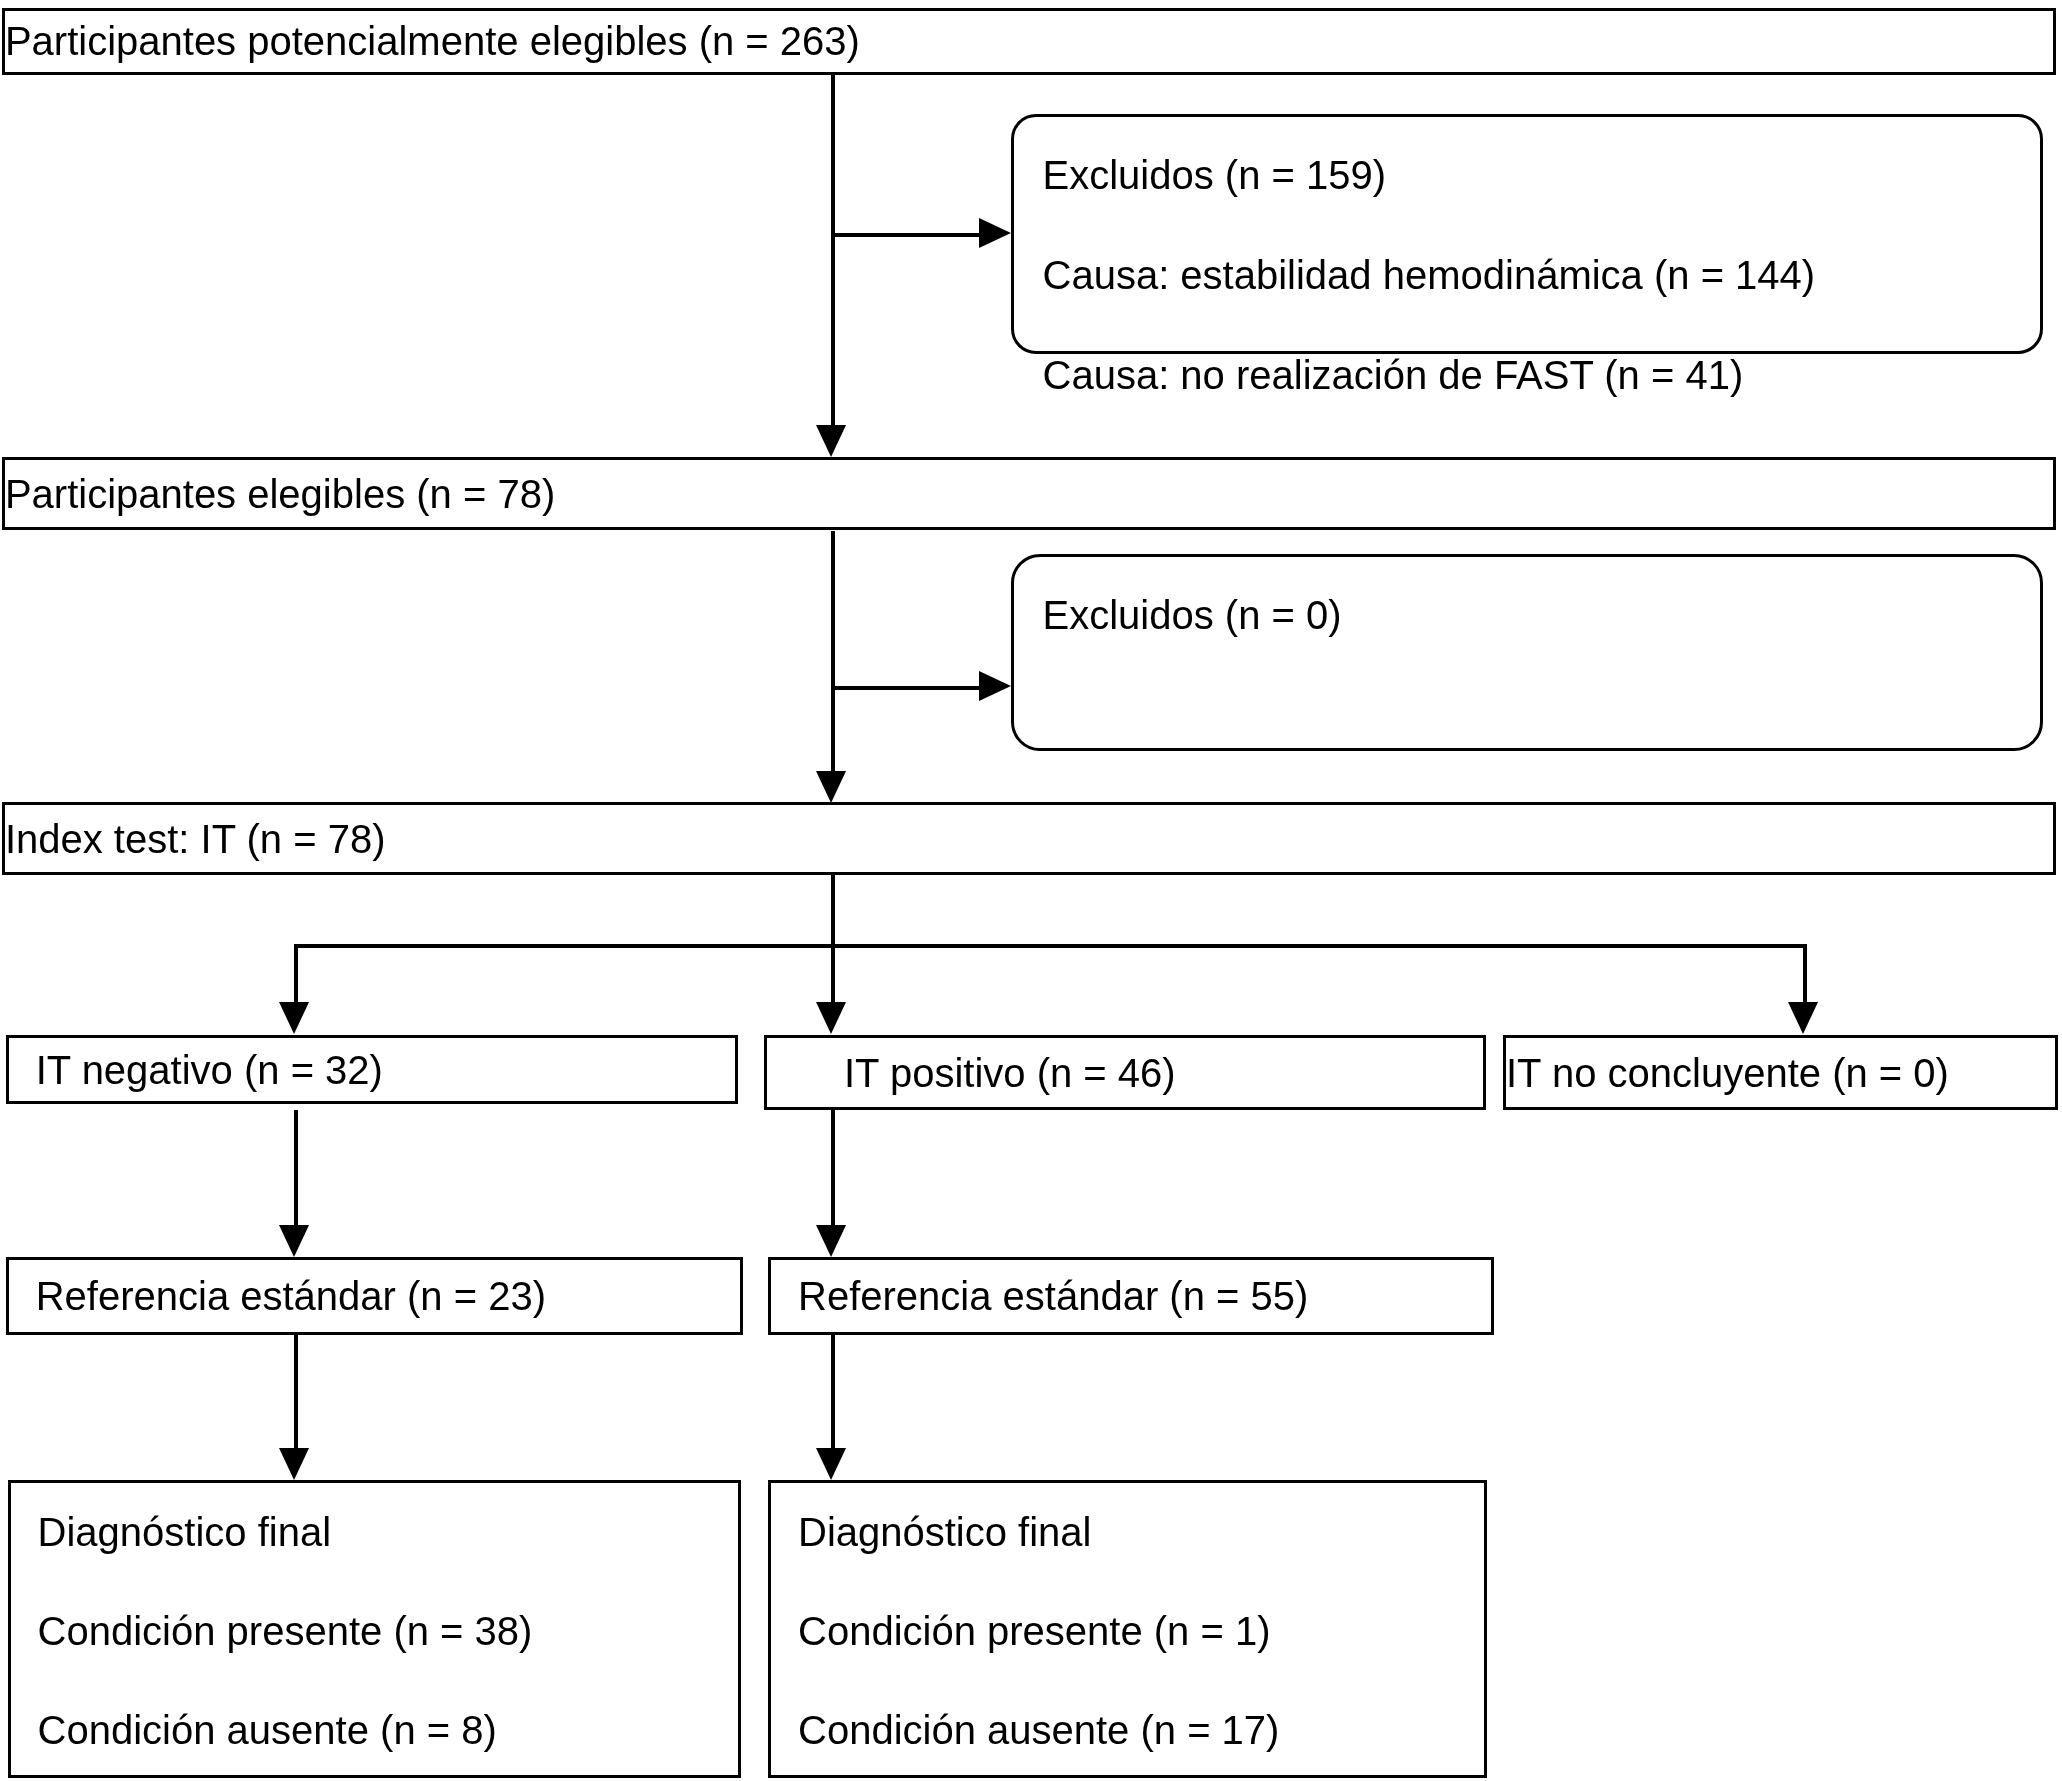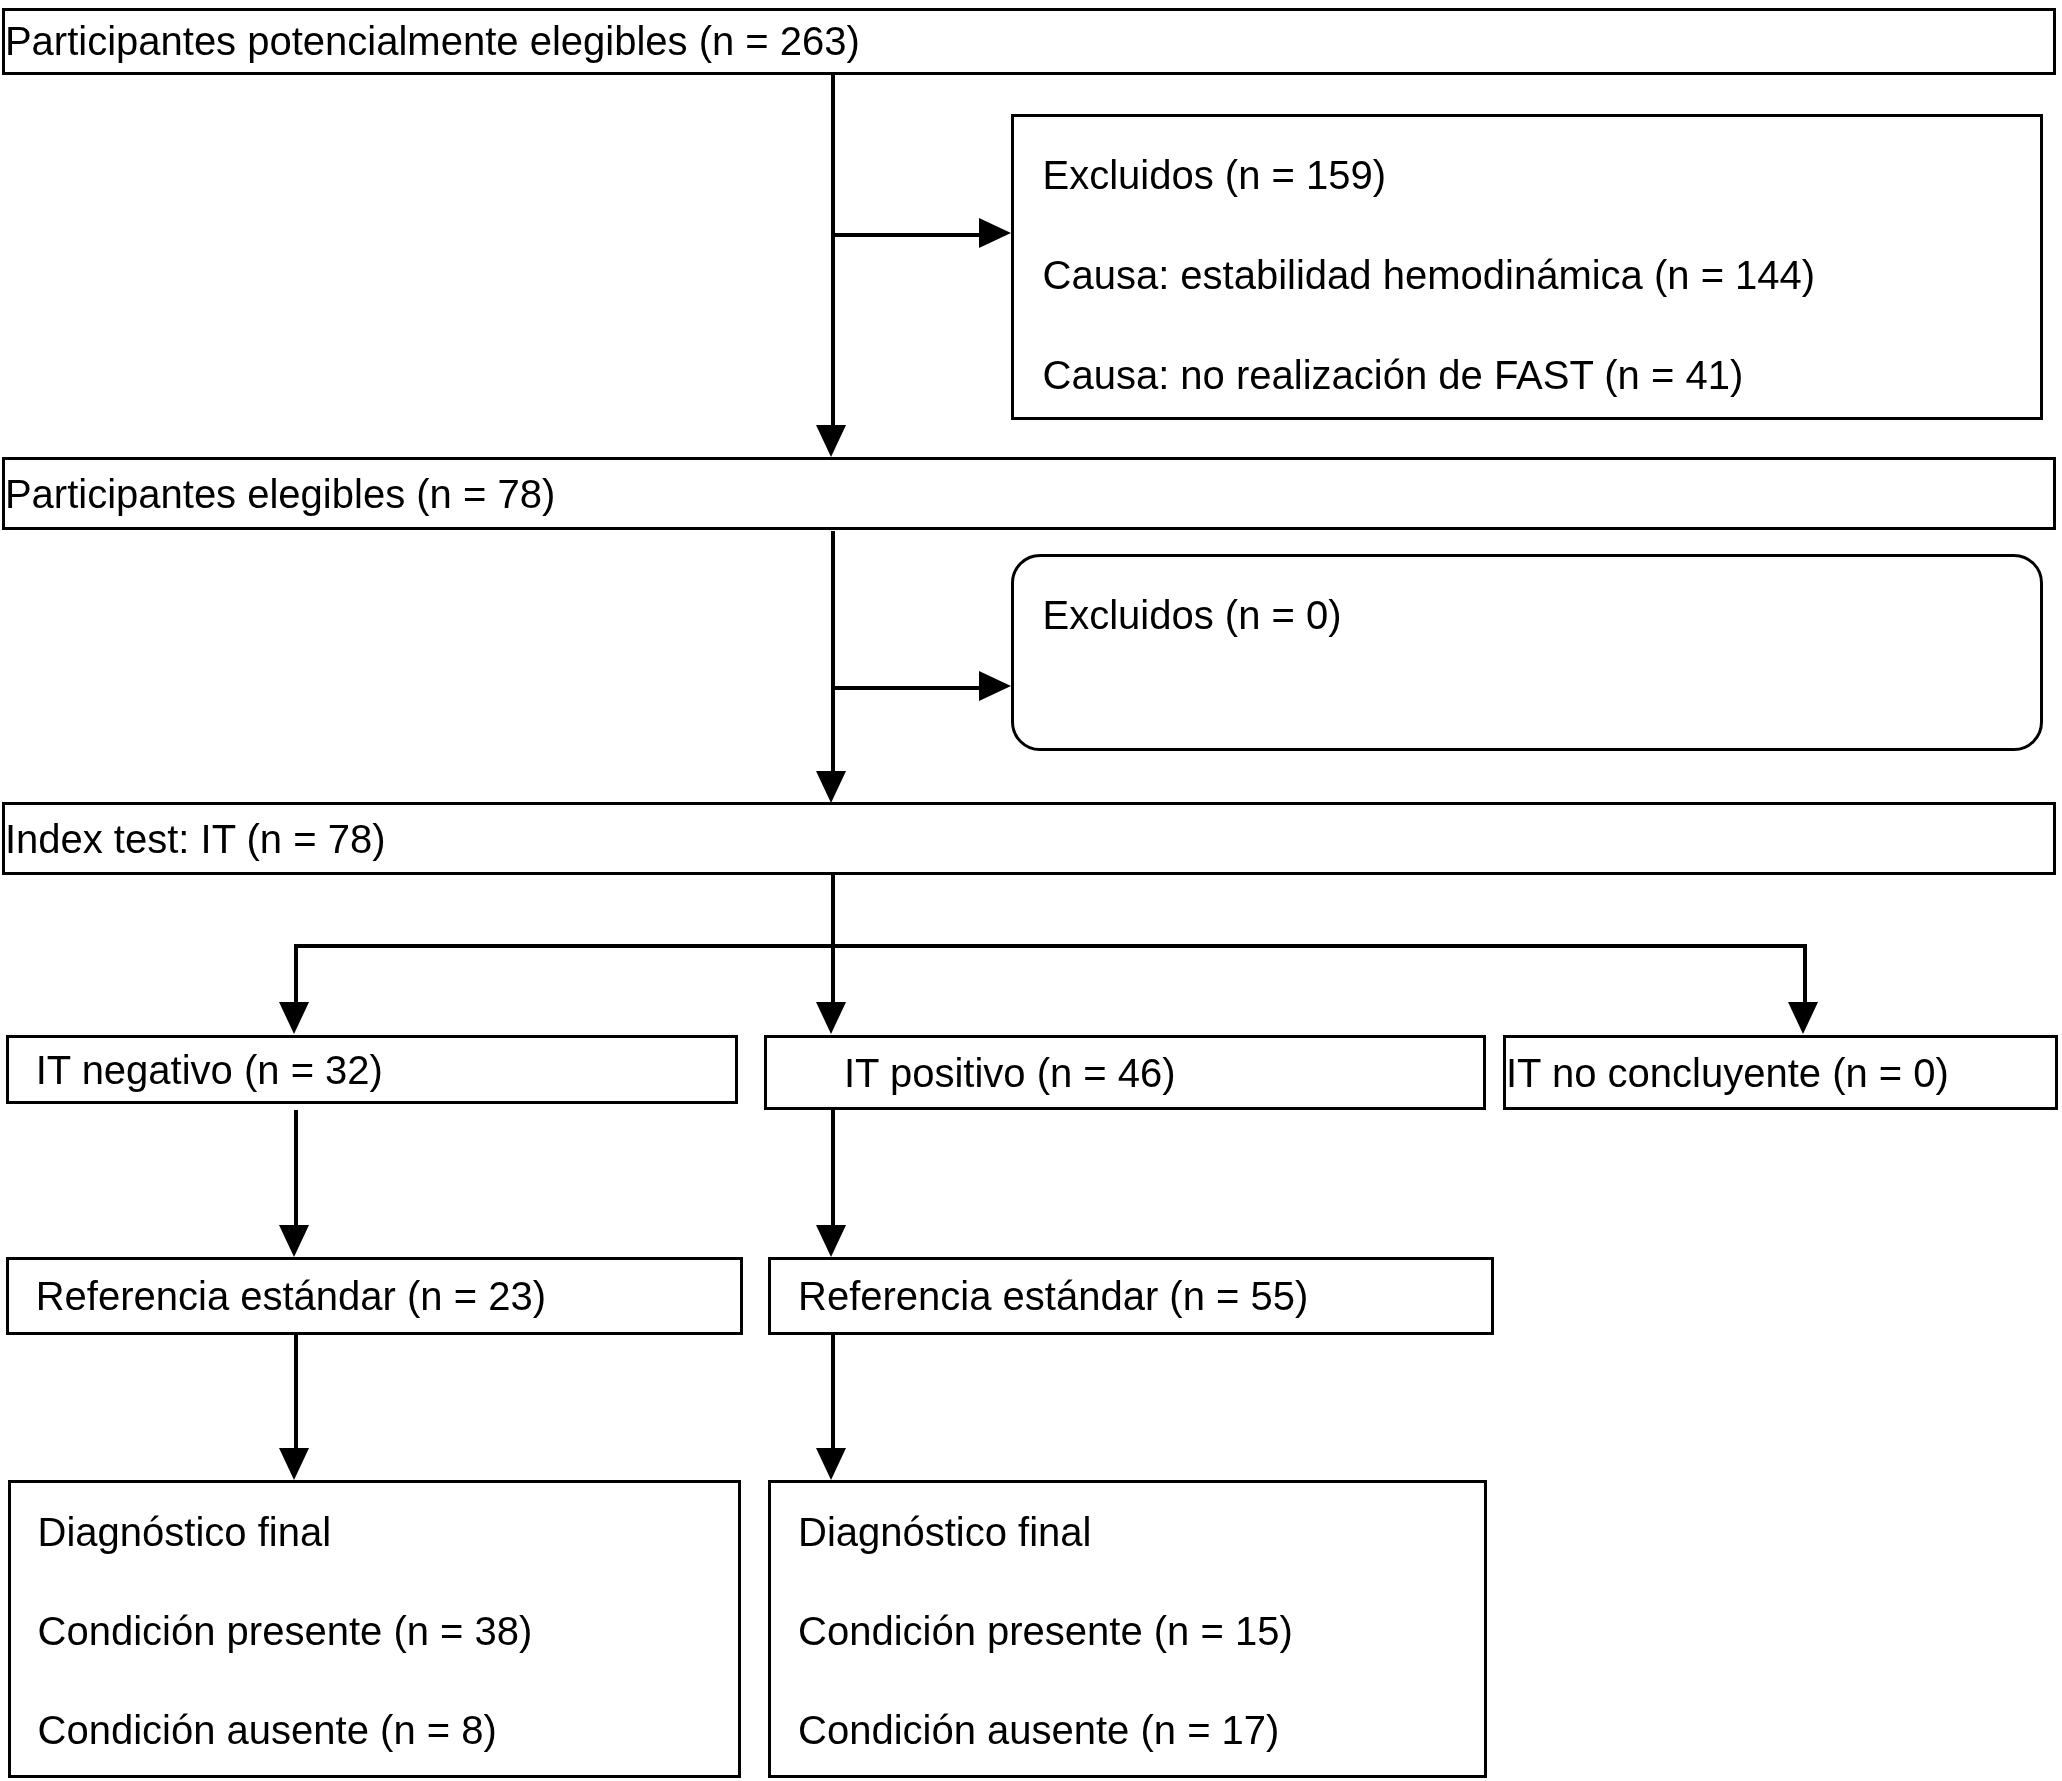--- a/index.html
+++ b/index.html
@@ -73,21 +73,21 @@
   <div class="node center" style="left:1.9px; top:7.6px; width:2054px; height:67px;">
     <span class="line">Participantes potencialmente elegibles (n = 263)</span>
   </div>
 
   <div class="vline" style="left:831px; top:74px; height:354px;"></div>
   <div class="arrow-down" style="left:816px; top:425px;"></div>
 
   <div class="hline" style="left:833px; top:233px; width:146px;"></div>
   <div class="arrow-right" style="left:979px; top:218px;"></div>
 
-  <div class="node leftpad multiline" style="left:1011px; top:114px; width:1032px; height:306px; padding:7.6px 9.5px 0 28.5px; line-height:100px;">
+  <div class="node leftpad multiline" style="left:1011px; top:114px; width:1032px; height:240px; padding:7.6px 9.5px 0 28.5px; line-height:100px;border-radius:25px;">
     <span class="line">Excluidos (n = 159)</span>
     <span class="line">Causa: estabilidad hemodinámica (n = 144)</span>
     <span class="line">Causa: no realización de FAST (n = 41)</span>
   </div>
 
   <div class="node center" style="left:1.9px; top:457px; width:2054px; height:73px;">
     <span class="line">Participantes elegibles (n = 78)</span>
   </div>
 
   <div class="vline" style="left:831px; top:531px; height:241px;"></div>
@@ -149,18 +149,18 @@
   <div class="arrow-down" style="left:816px; top:1448px;"></div>
 
   <div class="node leftpad multiline" style="left:7.6px; top:1480px; width:733px; height:298px; padding:0 9.5px 0 27px; line-height:99px;">
     <span class="line">Diagnóstico final</span>
     <span class="line">Condición presente (n = 38)</span>
     <span class="line">Condición ausente (n = 8)</span>
   </div>
 
   <div class="node leftpad multiline" style="left:768px; top:1480px; width:719px; height:298px; padding:0 9.5px 0 27px; line-height:99px;">
     <span class="line">Diagnóstico final</span>
-    <span class="line">Condición presente (n = 15)</span>
+    <span class="line">Condición presente (n = 1)</span>
     <span class="line">Condición ausente (n = 17)</span>
   </div>
 
 </div>
 
 
 </body></html>

